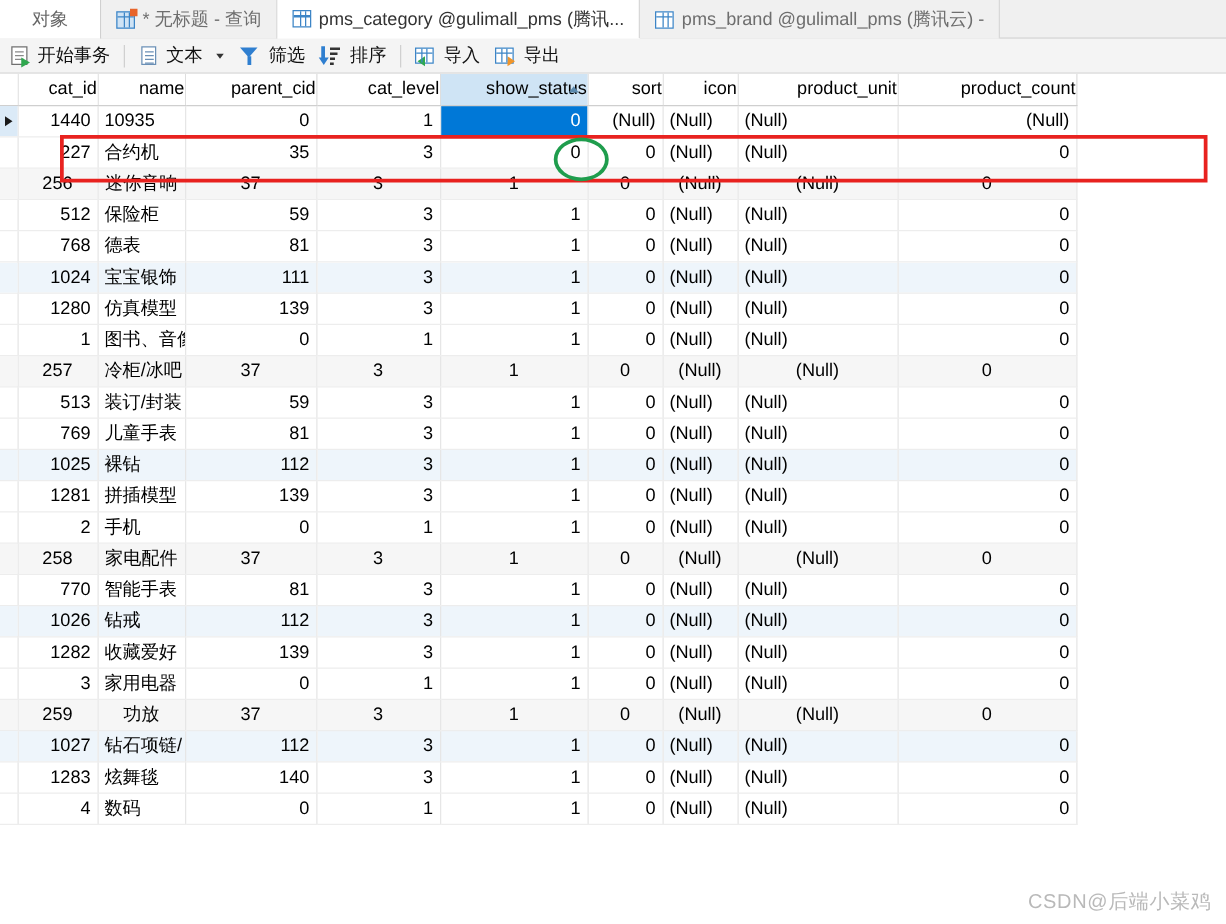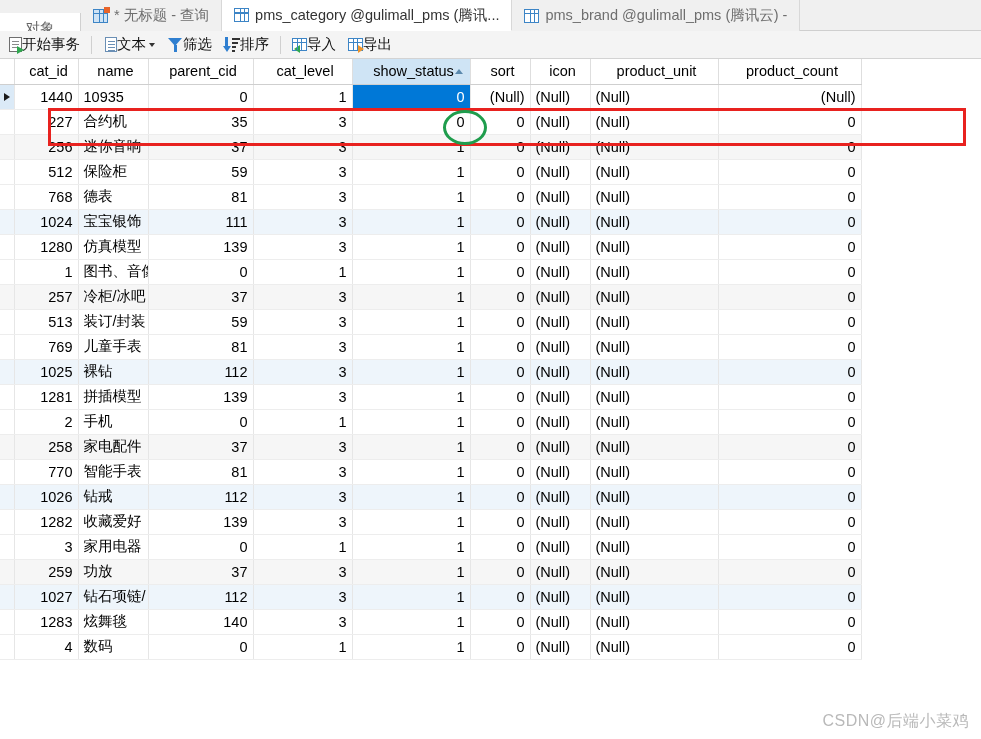--- a/index.html
+++ b/index.html
@@ -26,21 +26,21 @@
     box-sizing:border-box;
     height:31px;
     font-size:14.5px;
     color:#6e6e6e;
     white-space:nowrap;
     border-right:1px solid #d8d8d8;
     background:#f0f0f0;
   }
   .tab.object-tab{
     width:81px;justify-content:center;background:#ffffff;
-    border-right:1px solid #d0d0d0;color:#666;margin-top:13px;
+    border-right:1px solid #d0d0d0;color:#666;
   }
   .tab.active{
     background:#ffffff;color:#333;
     border-bottom:1px solid #ffffff;
   }
   .tab.inactive{background:#f0f0f0;}
 
   
   .ico-grid{
     width:15px;height:14px;flex:0 0 auto;position:relative;display:inline-block;
@@ -61,21 +61,21 @@
   
   .toolbar{
     position:absolute;left:0;top:31px;width:981px;height:28px;
     background:#f4f4f4;
     border-bottom:1px solid #d3d3d3;
     display:flex;align-items:center;
     box-sizing:border-box;
     padding-left:2px;
   }
   .tb-btn{
-    display:flex;align-items:center;gap:0;
+    display:flex;align-items:center;gap:8px;
     height:24px;padding:0 6px;
     font-size:14.5px;color:#111;white-space:nowrap;cursor:default;
   }
   .tb-sep{width:1px;height:18px;background:#d0d0d0;margin:0 5px;}
   .caret{
     width:0;height:0;border-left:3.5px solid transparent;border-right:3.5px solid transparent;
     border-top:4px solid #333;margin-left:3px;margin-right:1px;
   }
 
   
@@ -143,21 +143,21 @@
   table.grid{
     border-collapse:collapse;table-layout:fixed;width:861px;
     font-size:14.5px;
   }
   table.grid th{
     height:25px;
     background:#ffffff;
     border-right:1px solid #dedede;
     border-bottom:1px solid #cfcfcf;
     font-weight:normal;
-    text-align:center;
+    text-align:right;
     padding:0 0 0 5px;
     color:#000;
     font-size:14.5px;
     box-sizing:border-box;
     position:relative;
     white-space:nowrap;
   }
   table.grid th.sorted{background:#cfe4f5;}
   table.grid th .sortarrow{
     position:absolute;right:7px;top:10px;width:0;height:0;
@@ -172,21 +172,21 @@
     padding:0 5px;
     box-sizing:border-box;
     white-space:nowrap;overflow:hidden;
     color:#000;
   }
   td.num{text-align:right;}
   td.txt{text-align:left;}
   td.nullcell{color:#a8b4c4;text-align:left;}
   td.nullnum{color:#a8b4c4;text-align:right;}
   tr.sel-cellrow td.selcell{background:#0078d7;color:#ffffff;}
-  tr.shade-gray td{background:#f6f6f6;}
+  tr.shade-gray td{background:#f6f6f6;text-align:center;}
   tr.shade-blue td{background:#eef5fb;}
 
   
   td.rowmark{
     width:14px;padding:0;text-align:center;position:relative;
     border-right:1px solid #dedede;
   }
   td.rowmark.current{background:#dbeaf7;}
   td.rowmark .tri{
     position:absolute;left:4px;top:8px;width:0;height:0;

